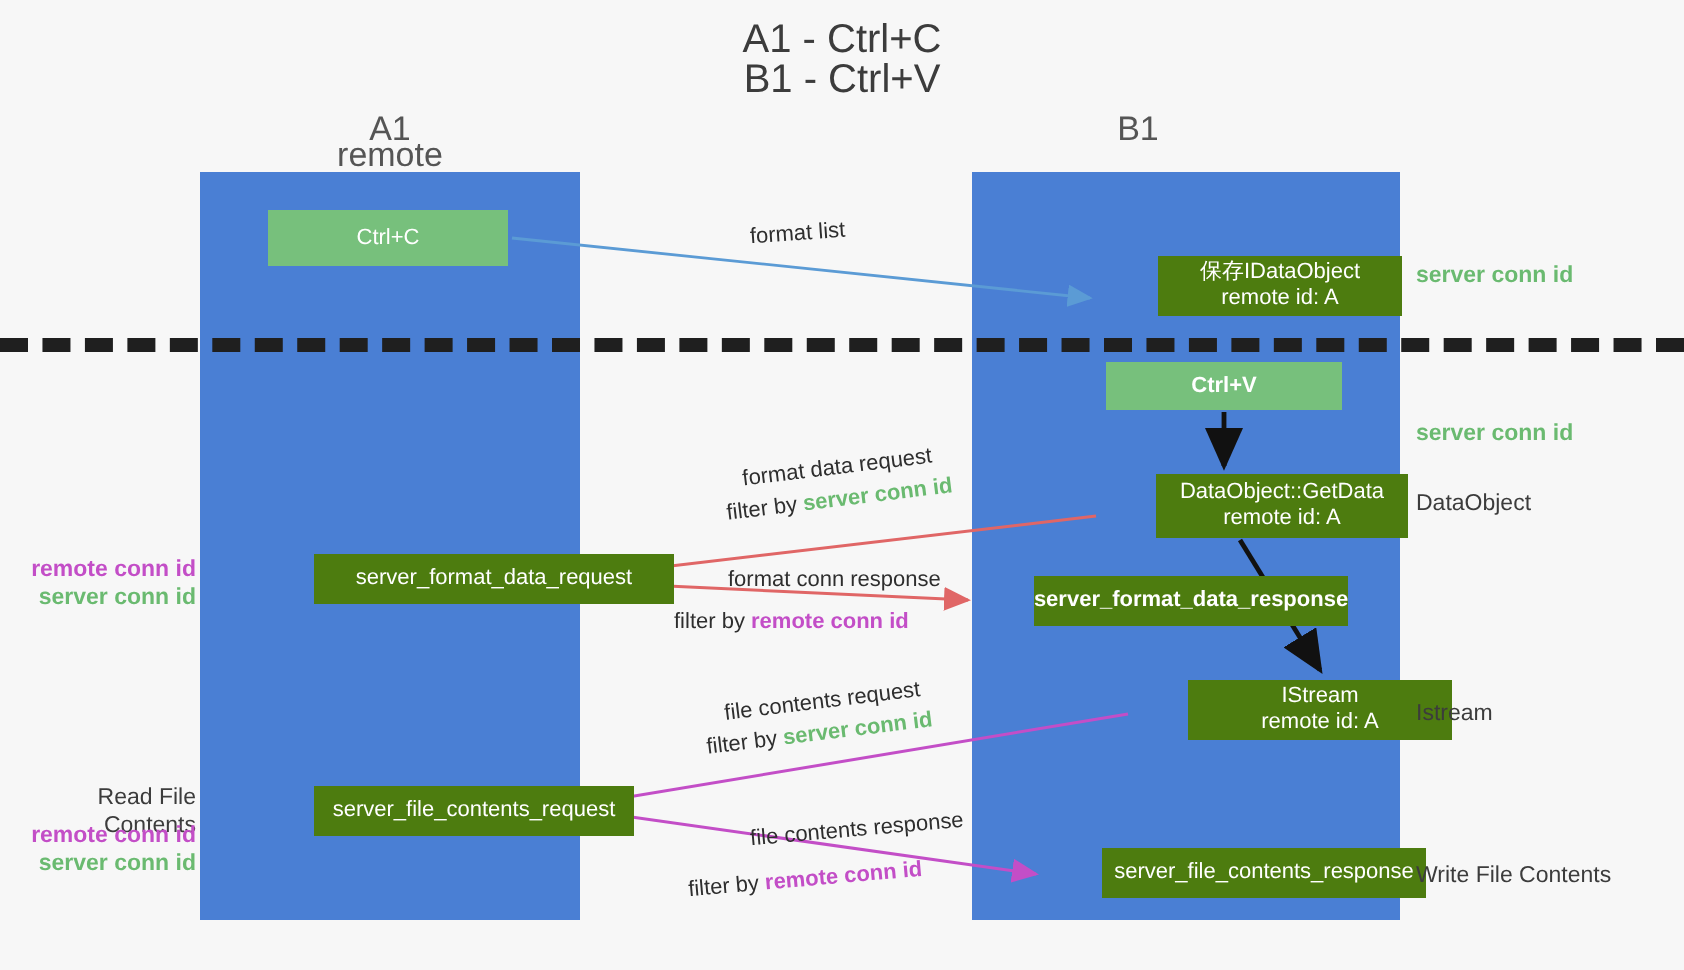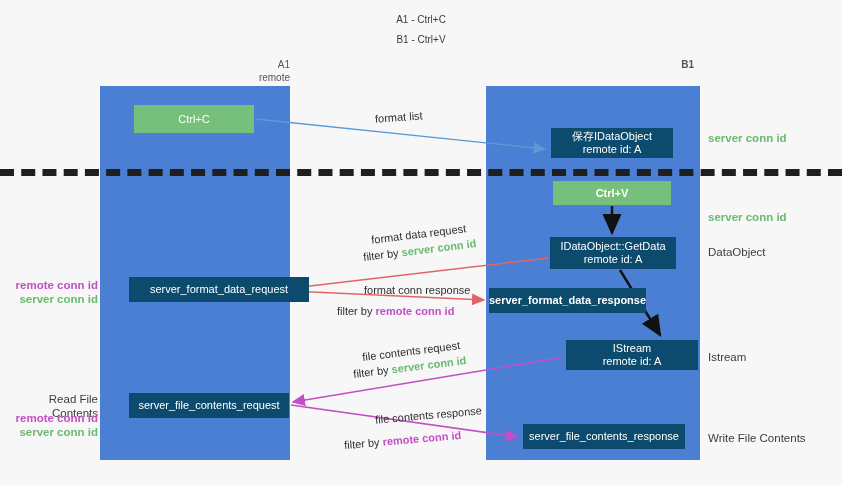--- a/index.html
+++ b/index.html
@@ -15,34 +15,34 @@
     font-family: "Liberation Sans", sans-serif;
     overflow: hidden;
   }
   .abs { position: absolute; }
 
   
   #title {
     left: 0; top: 10px;
     width: 842px;
     text-align: center;
-    font-size: 10px;
+    font-size: 20px;
     color: #3c3c3c;
     line-height: 20px;
   }
 
   
   .lane-head {
-    text-align: right;
-    font-size: 10px;
+    text-align: center;
+    font-size: 17px;
     color: #555;
     line-height: 13px;
   }
   #head-a1 { left: 100px; top: 58px; width: 190px; }
-  #head-b1 { left: 480px; top: 58px; width: 214px; font-weight: bold; }
+  #head-b1 { left: 462px; top: 58px; width: 214px; }
 
   
   .lane {
     background: #4a7fd4;
   }
   #lane-a1 { left: 100px; top: 86px; width: 190px; height: 374px; }
   #lane-b1 { left: 486px; top: 86px; width: 214px; height: 374px; }
 
   
   #divider {
@@ -58,21 +58,21 @@
     font-size: 11px;
     line-height: 13px;
     text-align: center;
     display: flex;
     flex-direction: column;
     align-items: center;
     justify-content: center;
     padding: 0 4px;
   }
   .node.green { background: #77c07c; }
-  .node.orange { background: #0c4a6e; }
+  .node.orange { background: #4d7c0f; margin-left: 28px; }
   .node .l2 { display: block; }
 
   #n-ctrlc   { left: 134px; top: 105px; width: 120px; height: 28px; }
   #n-idata   { left: 551px; top: 128px; width: 122px; height: 30px; }
   #n-ctrlv   { left: 553px; top: 181px; width: 118px; height: 24px; font-weight: bold; }
   #n-getdata { left: 550px; top: 237px; width: 126px; height: 32px; }
   #n-sfdreq  { left: 129px; top: 277px; width: 180px; height: 25px; }
   #n-sfdresp { left: 489px; top: 288px; width: 157px; height: 25px; font-weight: bold; }
   #n-istream { left: 566px; top: 340px; width: 132px; height: 30px; }
   #n-sfcreq  { left: 129px; top: 393px; width: 160px; height: 25px; }
@@ -185,21 +185,21 @@
   <div id="n-idata" class="abs node orange">
     <span>保存IDataObject</span>
     <span class="l2">remote id: A</span>
   </div>
 
   <div id="n-ctrlv" class="abs node green">
     <span>Ctrl+V</span>
   </div>
 
   <div id="n-getdata" class="abs node orange">
-    <span>IDataObject::GetData</span>
+    <span>DataObject::GetData</span>
     <span class="l2">remote id: A</span>
   </div>
 
   <div id="n-sfdreq" class="abs node orange">
     <span>server_format_data_request</span>
   </div>
 
   <div id="n-sfdresp" class="abs node orange">
     <span>server_format_data_response</span>
   </div>

